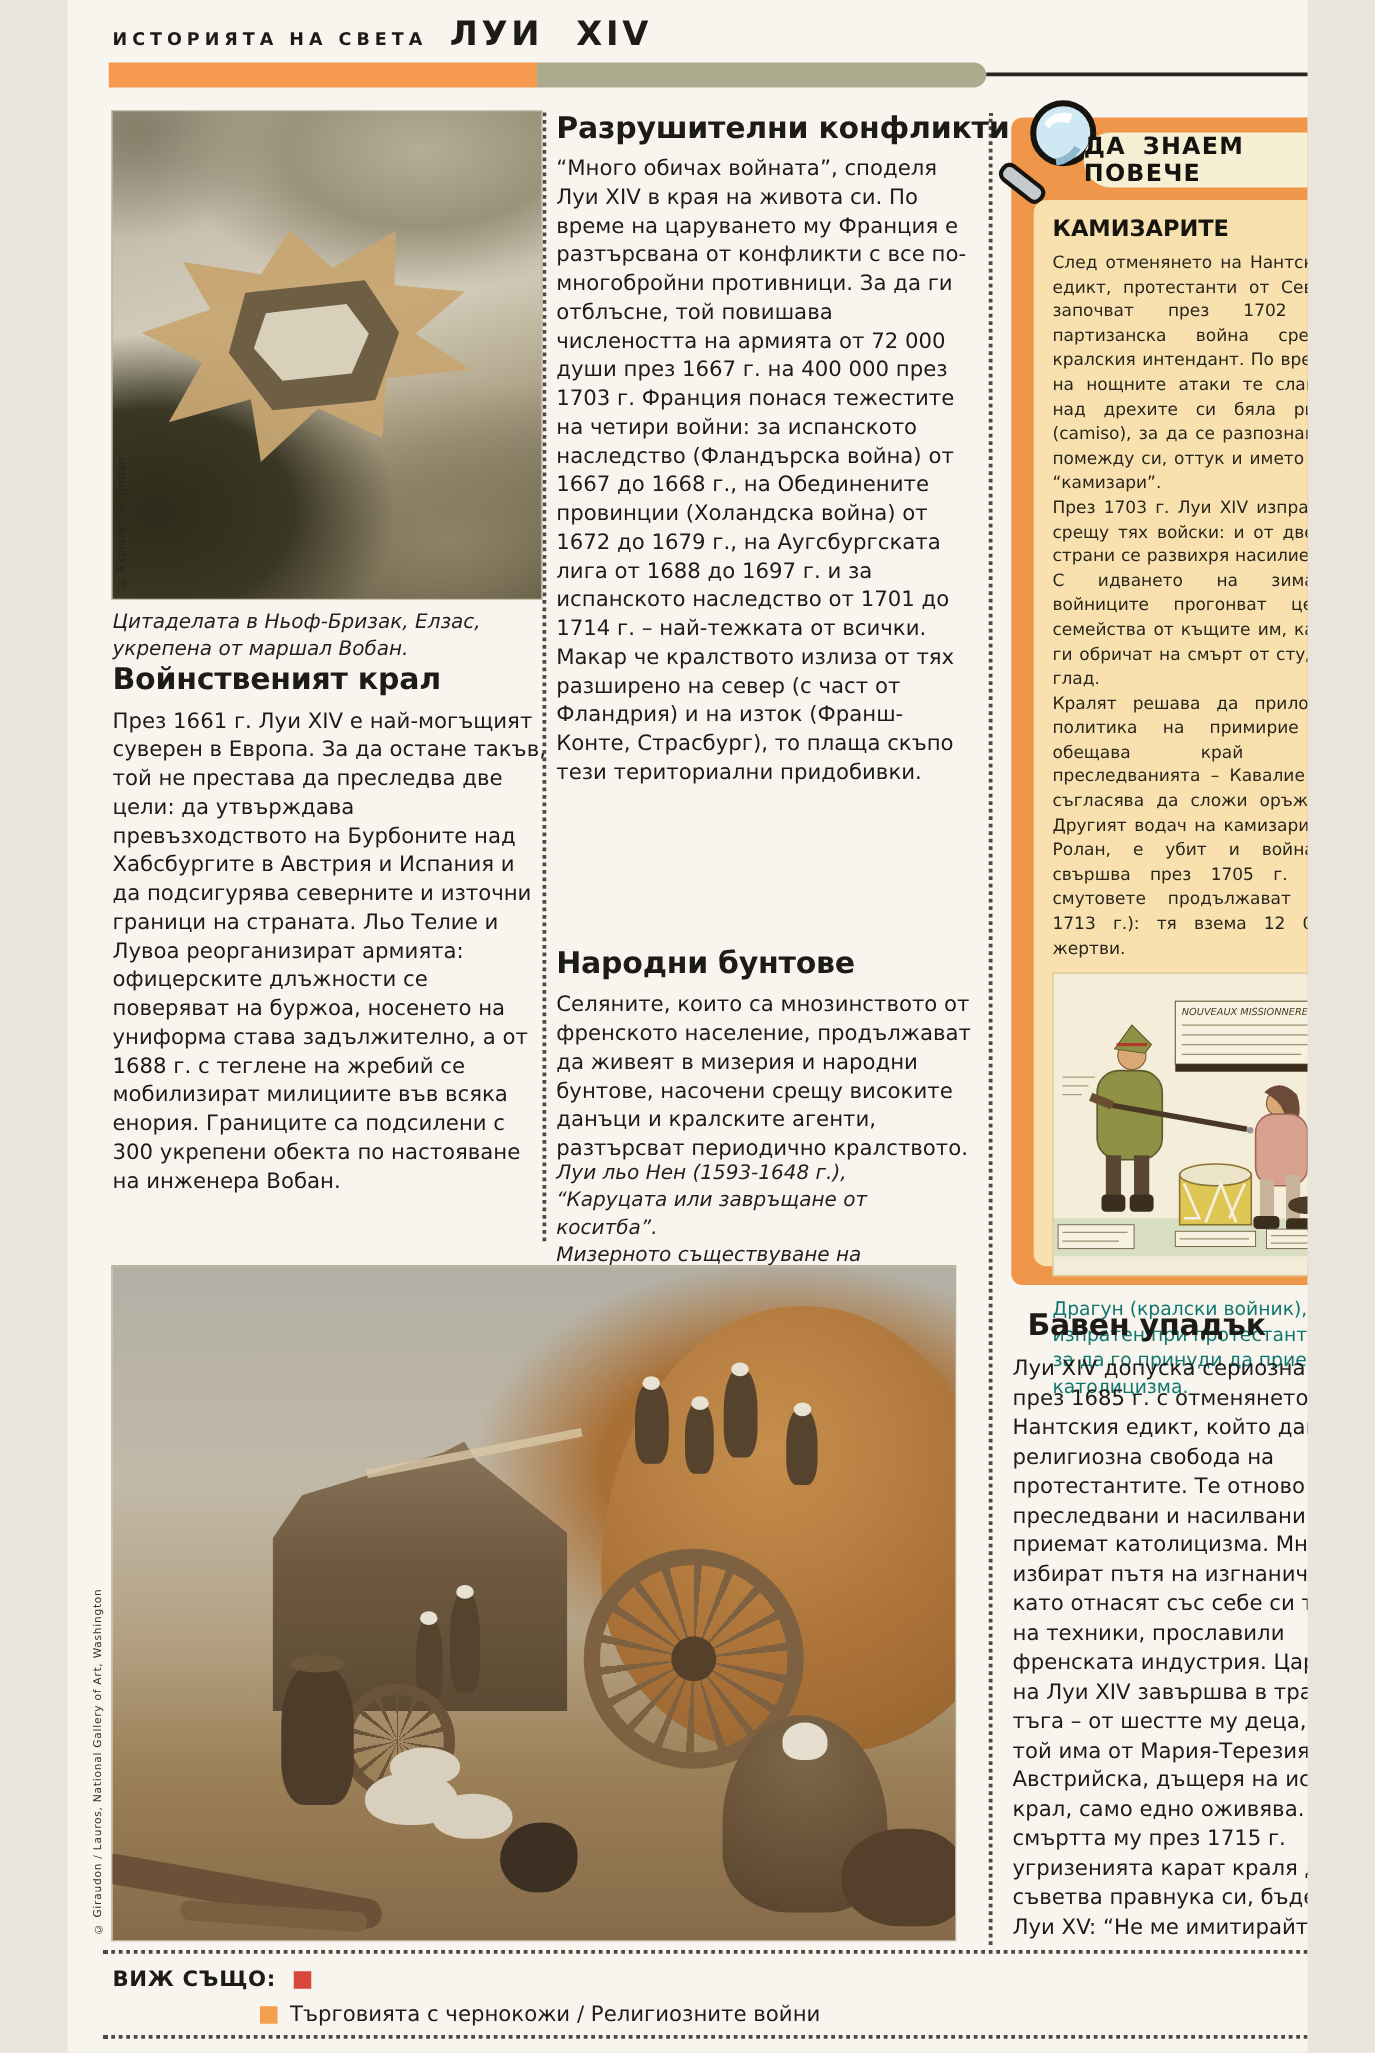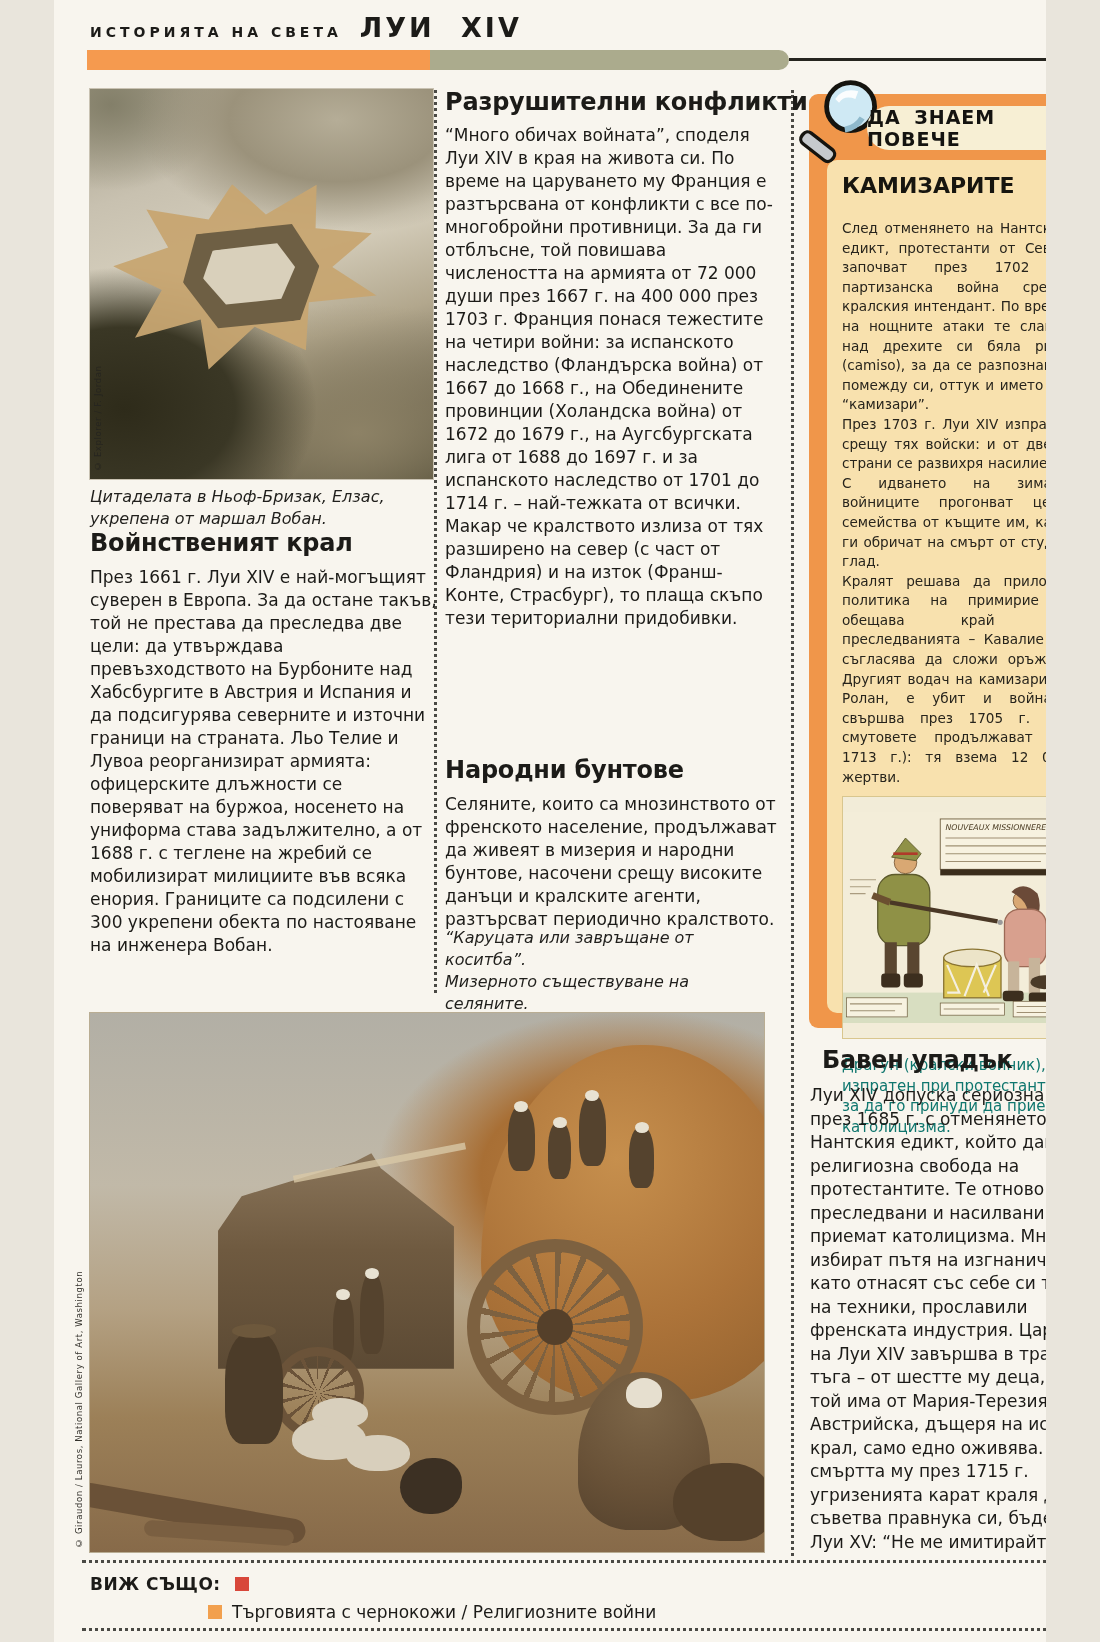--- a/index.html
+++ b/index.html
@@ -56,21 +56,21 @@
   .cit-credit { left:3px; bottom:8px; height:230px; }
 
   
   .sidebar { position:absolute; left:755px; top:94px; width:292px; height:934px;
     background:#f0964a; border-radius:9px; }
   .sb-banner { position:absolute; left:58px; top:12px; right:9px; height:44px;
     background:#f7efd4; border-radius:24px; display:flex; align-items:center; justify-content:center;
     font-size:19px; font-weight:bold; letter-spacing:1px; word-spacing:6px; color:#141310; }
   .sb-panel { position:absolute; left:18px; right:18px; top:66px; bottom:15px;
     background:#f8e1ae; border-radius:10px; padding:13px 15px 10px 15px; }
-  .sb-h3 { font-size:22px; font-weight:bold; color:#17150f; margin-bottom:21px; }
+  .sb-h3 { font-size:18px; font-weight:bold; color:#17150f; margin-bottom:7px; }
   .sb-p { font-size:13.6px; line-height:19.6px; text-align:justify; color:#27241c; }
   .magnifier { position:absolute; left:-16px; top:-22px; width:96px; height:96px; }
 
   .dragoon { position:relative; margin-top:9px; width:100%; height:243px;
     background:#f2ecd8; border:1px solid #d9c68e; overflow:hidden; }
   .drag-credit { right:1px; bottom:32px; height:130px; font-size:7.5px; color:#33301f; }
   .sb-caption { margin-top:16px; font-size:15px; line-height:20.5px; color:#0f766e; }
 
   
   .decline-h { left:768px; top:1046px; }
@@ -162,20 +162,21 @@
     <span>укрепена от маршал Вобан.</span>
   </div>
   <h2 class="h2" style="left:36px; top:529px;">Войнственият крал</h2>
   <p class="body-p" style="left:36px; top:566px; width:348px;">През 1661 г. Луи XIV е най-могъщият суверен в Европа. За да остане такъв, той не престава да преследва две цели: да утвърждава превъзходството на Бурбоните над Хабсбургите в Австрия и Испания и да подсигурява северните и източни граници на страната. Льо Телие и Лувоа реорганизират армията: офицерските длъжности се поверяват на буржоа, носенето на униформа става задължително, а от 1688 г. с теглене на жребий се мобилизират милициите във всяка енория. Границите са подсилени с 300 укрепени обекта по настояване на инженера Вобан.</p>
 
   <h2 class="h2" style="left:391px; top:88px;">Разрушителни конфликти</h2>
   <p class="body-p" style="left:391px; top:124px; width:332px;">“Много обичах войната”, споделя Луи XIV в края на живота си. По време на царуването му Франция е разтърсвана от конфликти с все по-многобройни противници. За да ги отблъсне, той повишава числеността на армията от 72 000 души през 1667 г. на 400 000 през 1703 г. Франция понася тежестите на четири войни: за испанското наследство (Фландърска война) от 1667 до 1668 г., на Обединените провинции (Холандска война) от 1672 до 1679 г., на Аугсбургската лига от 1688 до 1697 г. и за испанското наследство от 1701 до 1714 г. – най-тежката от всички. Макар че кралството излиза от тях разширено на север (с част от Фландрия) и на изток (Франш-Конте, Страсбург), то плаща скъпо тези териториални придобивки.</p>
   <h2 class="h2" style="left:391px; top:756px;">Народни бунтове</h2>
   <p class="body-p" style="left:391px; top:793px; width:332px;">Селяните, които са мнозинството от френското население, продължават да живеят в мизерия и народни бунтове, насочени срещу високите данъци и кралските агенти, разтърсват периодично кралството.</p>
   <div class="caption" style="left:391px; top:927px; width:332px; font-size:16px;">
+    <span>Луи льо Нен (1593-1648 г.),</span>
     <span>“Каруцата или завръщане от коситба”.</span>
     <span>Мизерното съществуване на селяните.</span>
   </div>
 
   <aside class="sidebar">
     <svg class="magnifier" viewBox="0 0 100 100">
       <rect x="6" y="64" width="40" height="14" rx="6" transform="rotate(38 16 74)" fill="#c6cacd" stroke="#15140f" stroke-width="3.5"></rect>
       <circle cx="60" cy="36" r="25" fill="#cfe9f4" stroke="#15140f" stroke-width="5"></circle>
       <path d="M44 28 q8 -12 24 -8 l-3 8 q-12 -4 -17 4 z" fill="#ffffff" opacity="0.9"></path>
       <path d="M72 48 a25 25 0 0 1 -18 12" fill="none" stroke="#8fb9cc" stroke-width="6"></path>

